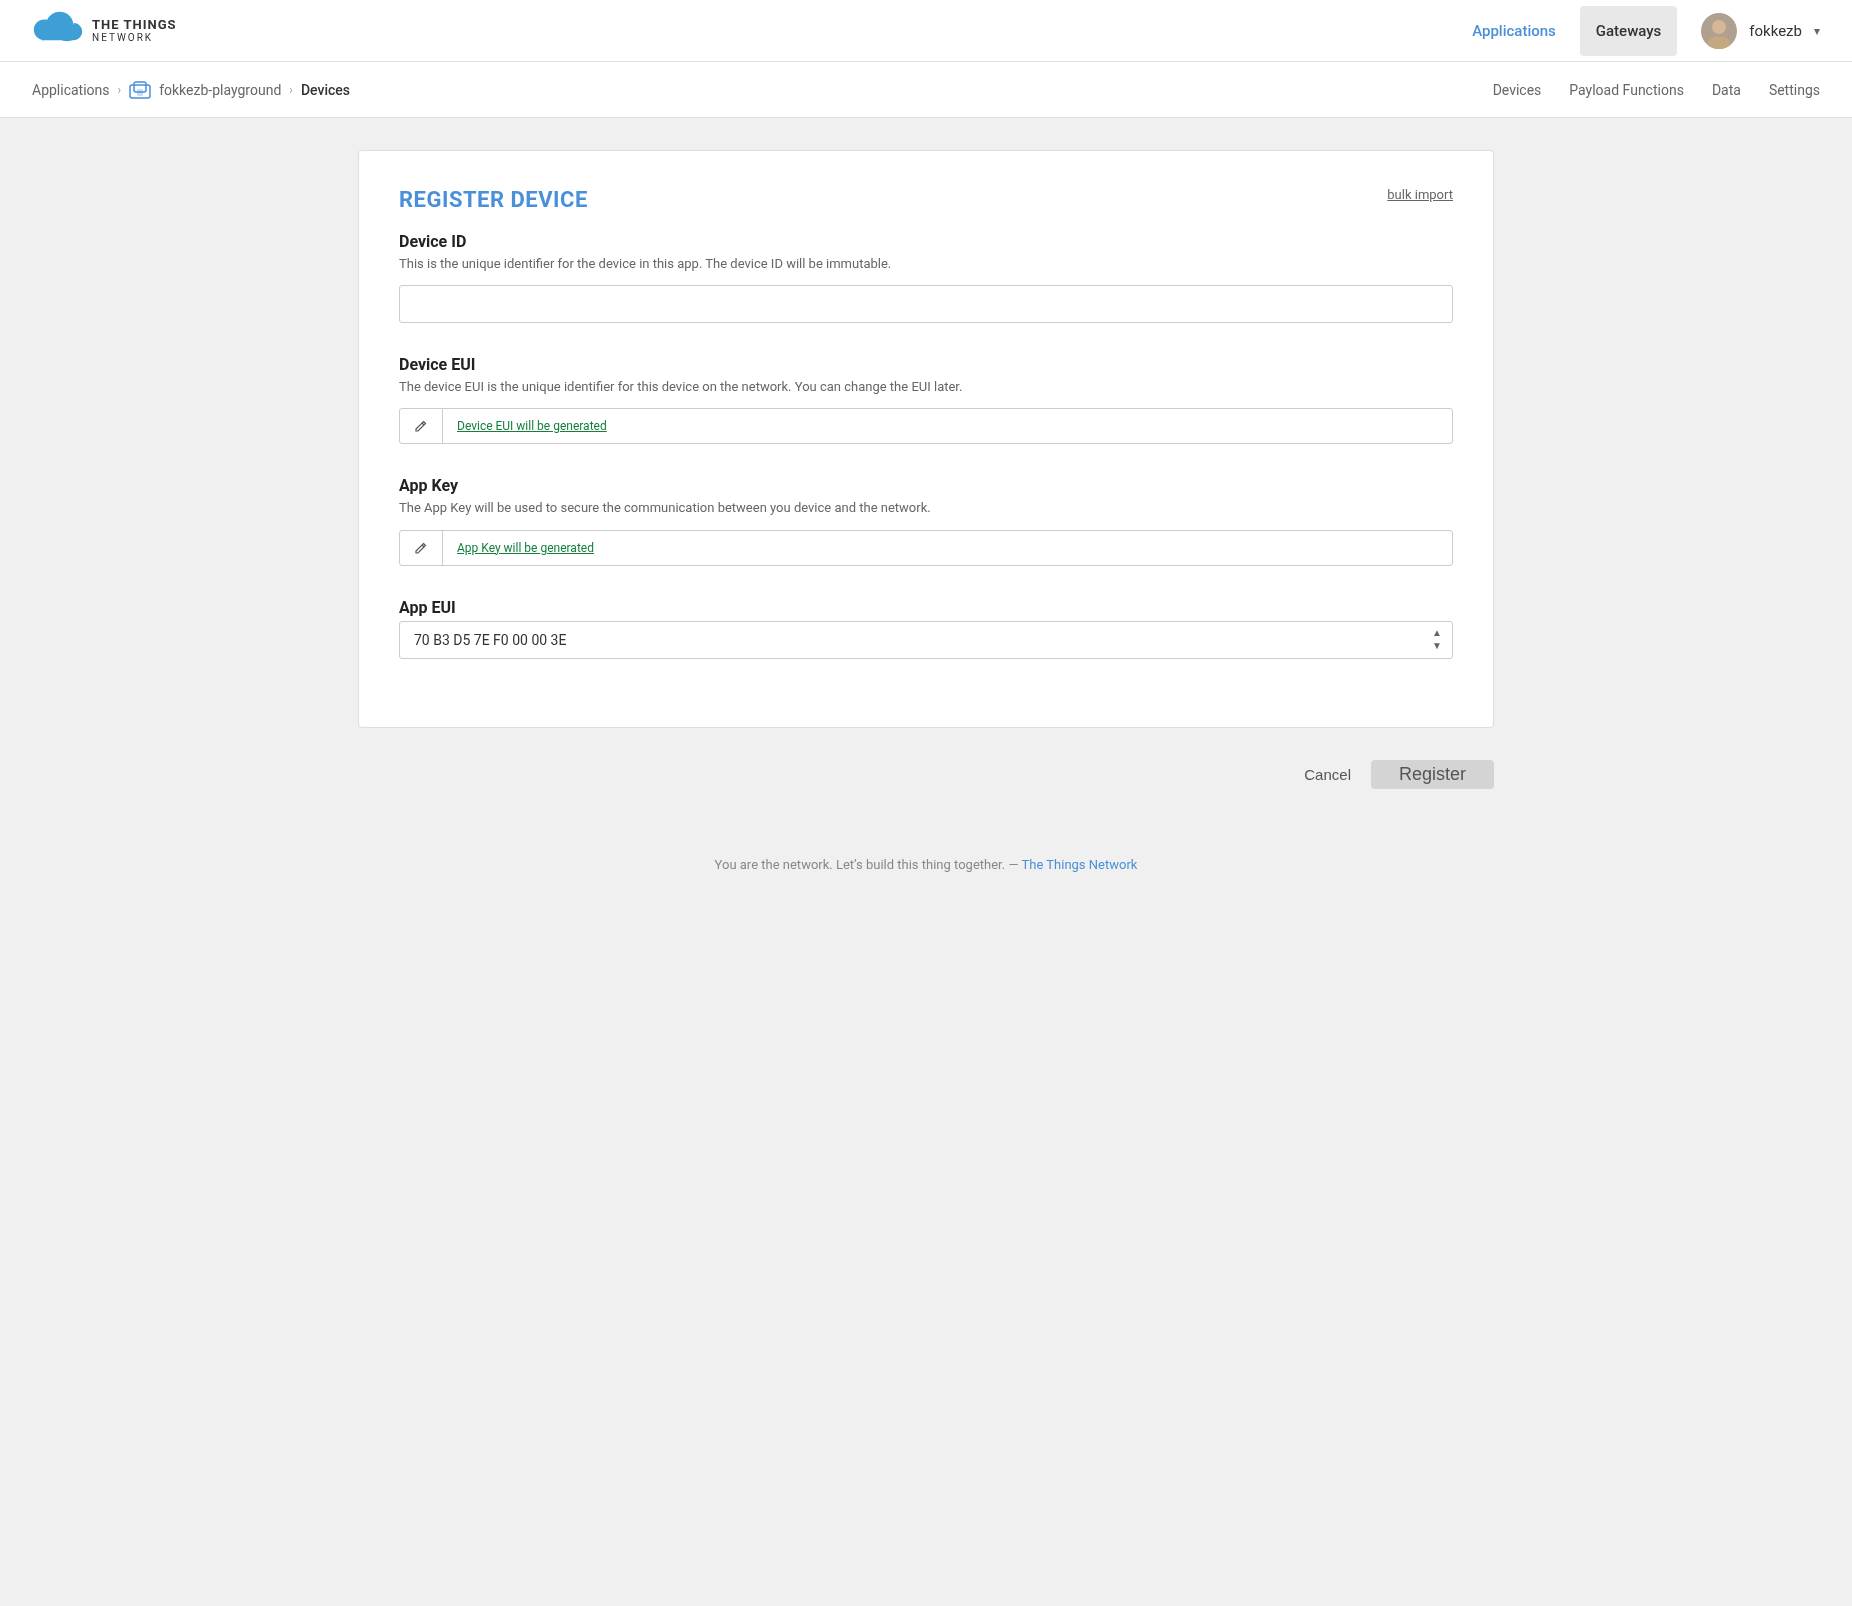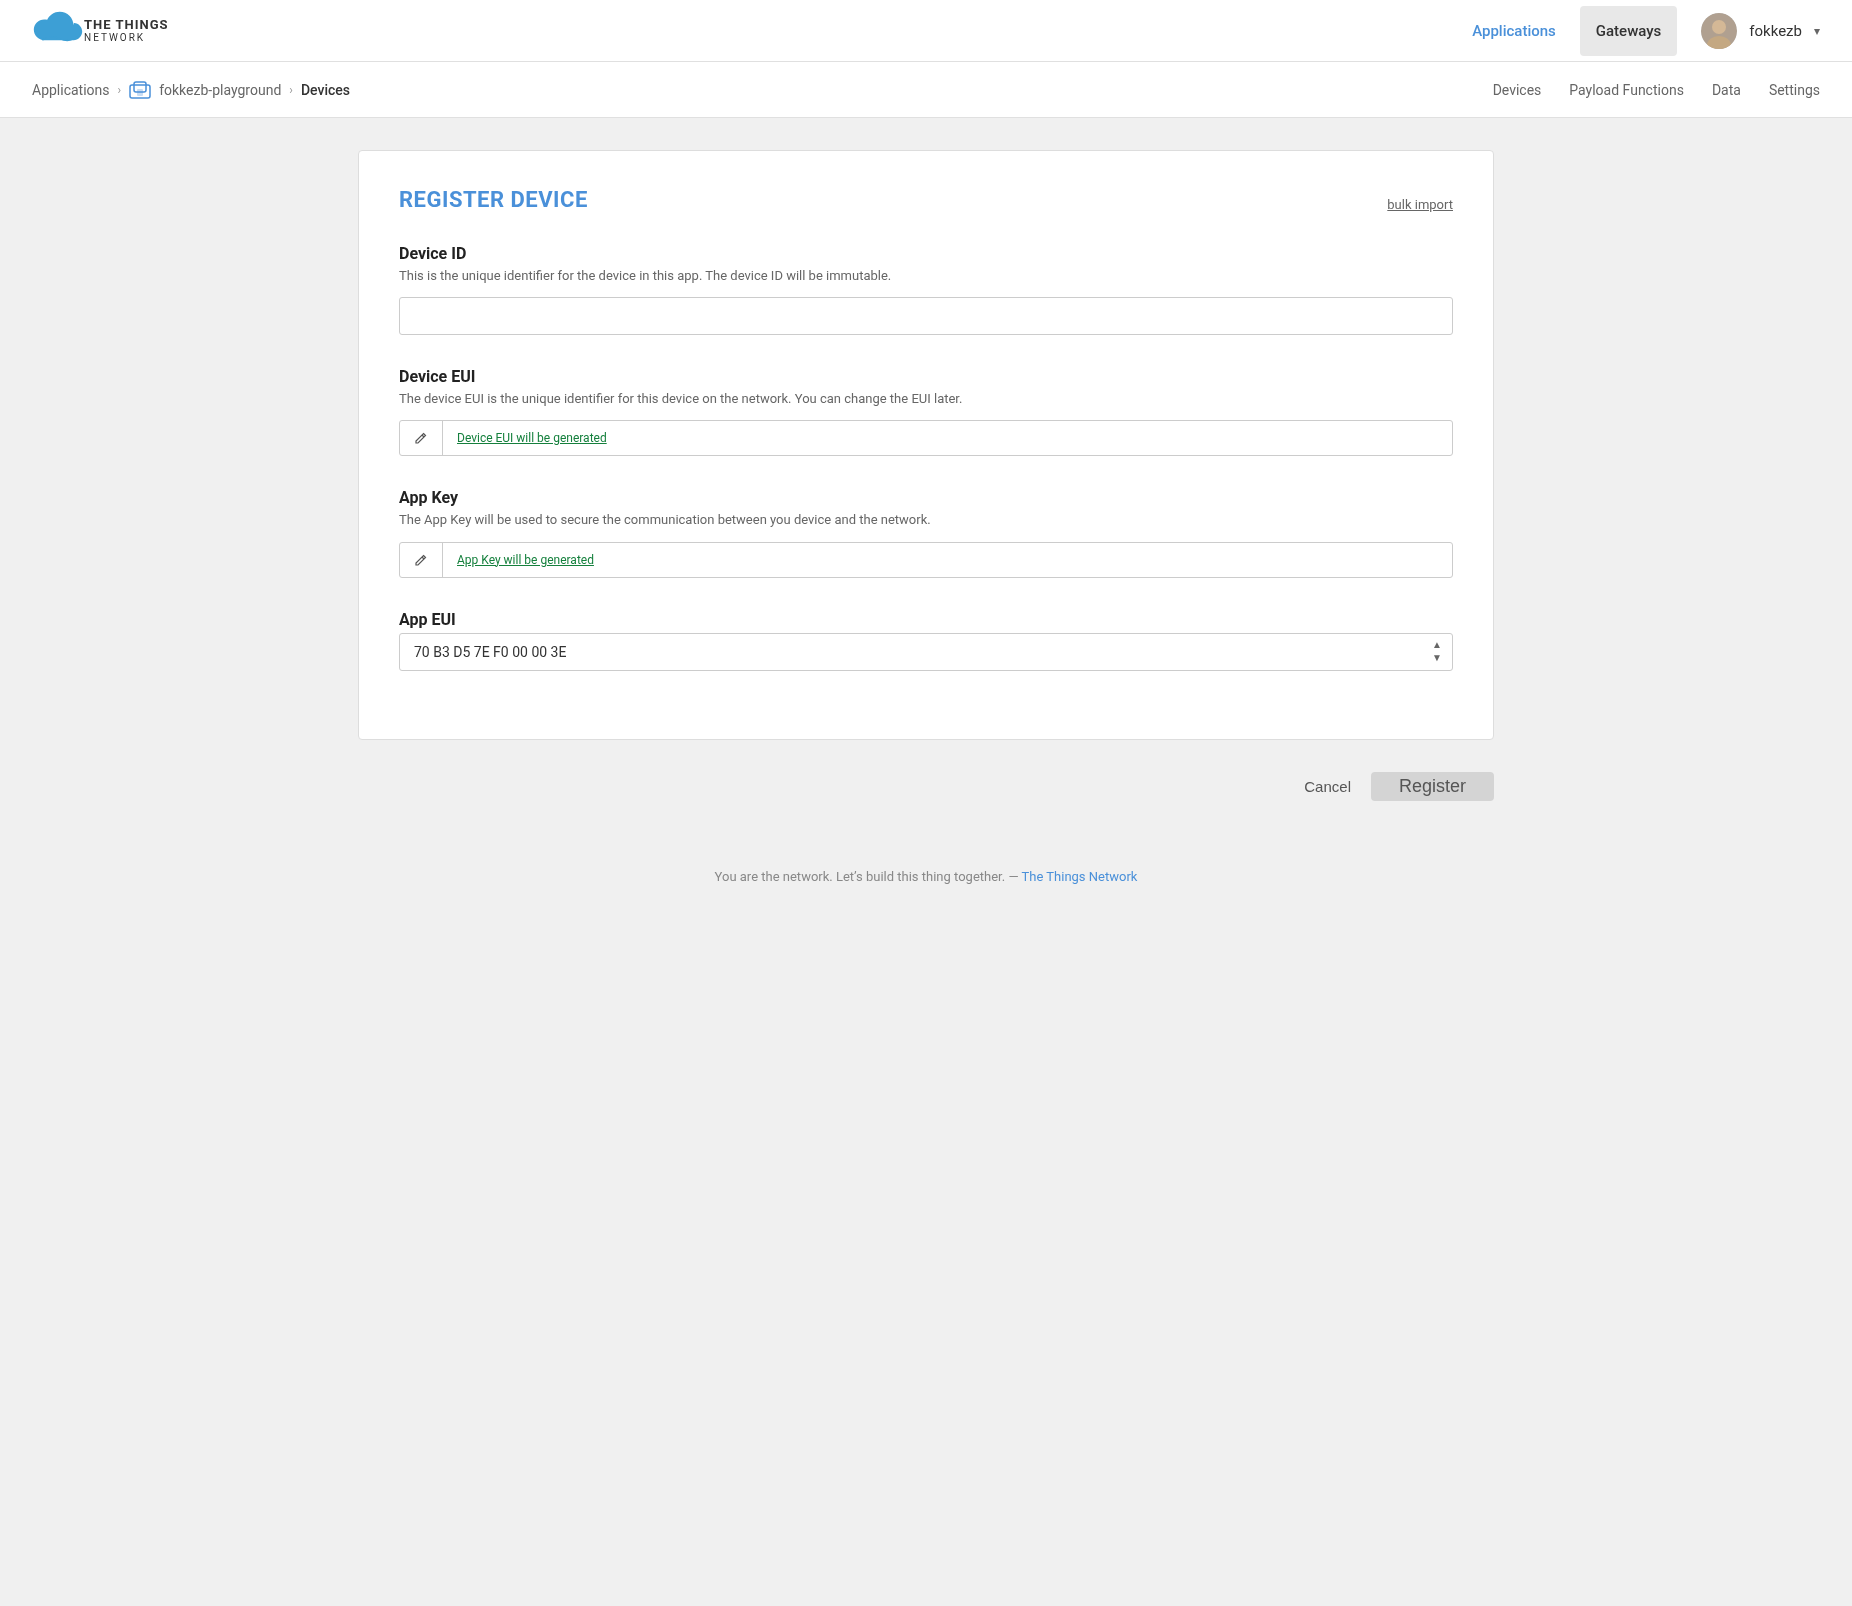--- a/index.html
+++ b/index.html
@@ -16,21 +16,21 @@
       border-bottom: 1px solid #e0e0e0;
       height: 62px;
       display: flex;
       align-items: center;
       justify-content: space-between;
       padding: 0 32px;
     }
     .top-nav-logo {
       display: flex;
       align-items: center;
-      gap: 0;
+      gap: 8px;
     }
     .cloud-icon svg {
       width: 52px;
       height: 38px;
     }
     .logo-text {
       display: flex;
       flex-direction: column;
       line-height: 1.1;
     }
@@ -144,22 +144,22 @@
     }
     .register-card {
       background: #fff;
       border: 1px solid #ddd;
       border-radius: 4px;
       padding: 36px 40px;
     }
     .register-header {
       display: flex;
       justify-content: space-between;
-      align-items: flex-end;
-      margin-bottom: 32px;
+      align-items: flex-start;
+      margin-bottom: 20px;
     }
     .register-title {
       font-size: 22px;
       font-weight: 700;
       color: #4a90d9;
       letter-spacing: 0.5px;
       text-transform: uppercase;
     }
     .bulk-import-link {
       font-size: 13px;

